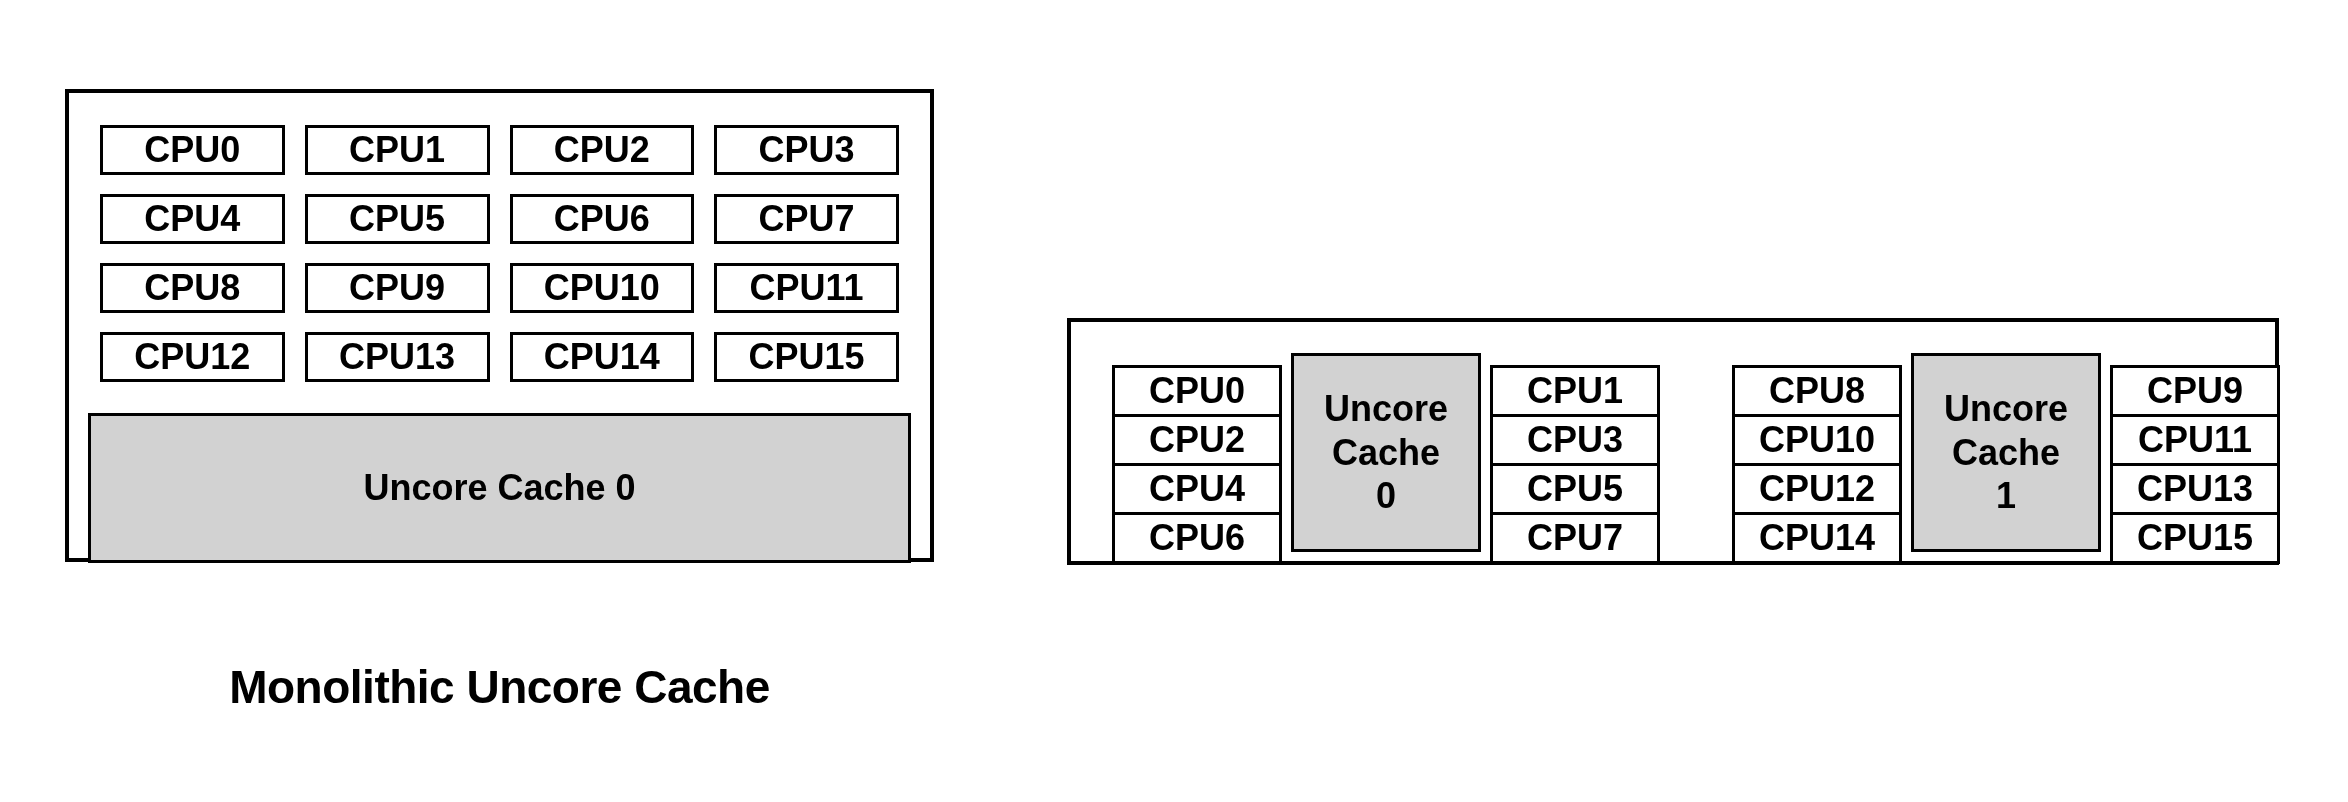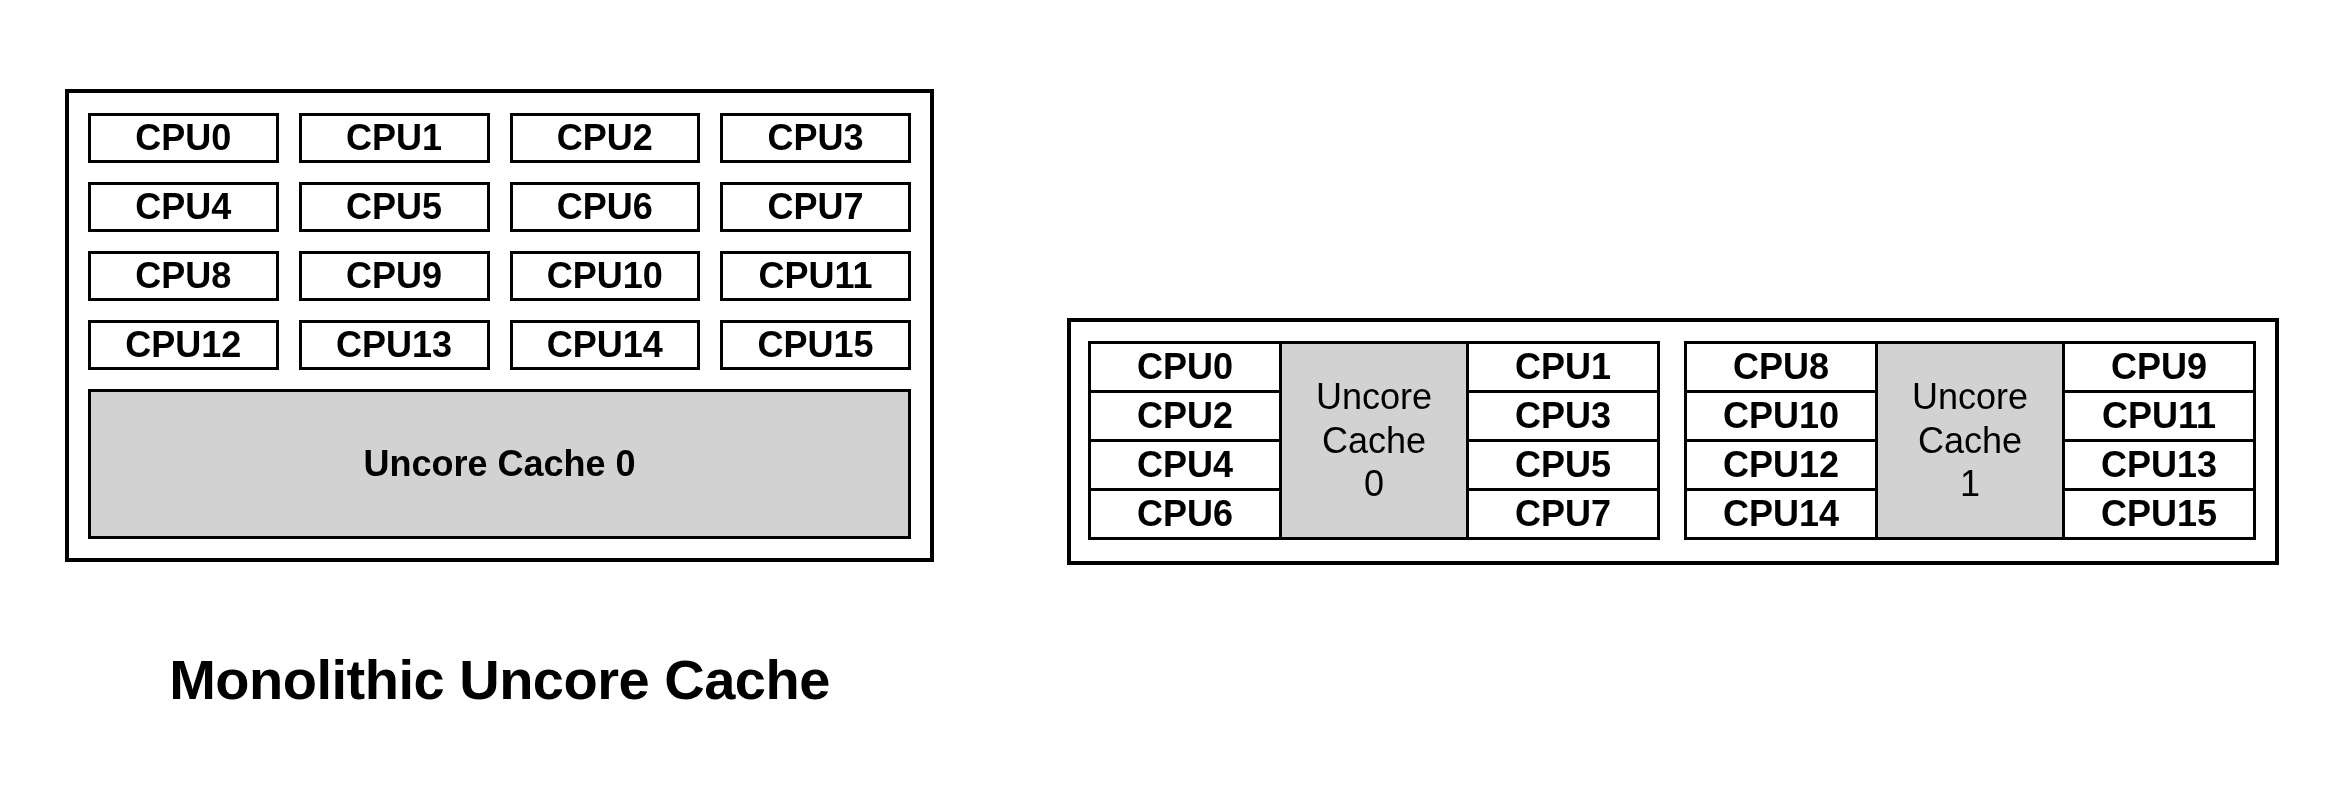--- a/index.html
+++ b/index.html
@@ -1,15 +1,15 @@
 <!DOCTYPE html>
 <html><head>
 <meta charset="utf-8">
 <style>
-  * { box-sizing: border-box; margin: 0; padding: 0; }
+  * { box-sizing: border-box; margin: 0; padding: 12px; }
   html, body {
     width: 2348px; height: 802px;
     background: #ffffff;
     font-family: "Liberation Sans", "DejaVu Sans", sans-serif;
     color: #000000;
   }
   .canvas { position: absolute; left: 0; top: 0; width: 2348px; height: 802px; background: #ffffff; }
 
   .fig { position: absolute; border: 4px solid #000; background: #fff; }
 
@@ -39,28 +39,28 @@
     height: 52px; border: 3px solid #000; background: #fff;
     display: flex; align-items: center; justify-content: center;
     font-weight: bold; font-size: 36px; line-height: 1;
   }
   .cpu-cell + .cpu-cell { margin-top: -3px; }
   .cache-tall {
     width: 190px; height: 199px; margin-left: -3px;
     border: 3px solid #000; background: #d2d2d2;
     display: flex; align-items: center; justify-content: center;
     text-align: center; white-space: pre-line;
-    font-weight: normal; font-size: 36px; line-height: 1.22;
+    font-weight: bold; font-size: 36px; line-height: 1.22;
   }
   .cpu-col.right-col { margin-left: -3px; }
 
   
   .caption {
     position: absolute; text-align: center;
-    font-weight: bold; font-size: 56px; line-height: 1; letter-spacing: -0.5px;
+    font-weight: bold; font-size: 46px; line-height: 1; letter-spacing: -0.5px;
   }
   .caption-mono { left: 65px; top: 652px; width: 869px; }
   .caption-split { left: 1067px; top: 652px; width: 1212px; }
 </style>
 </head>
 <body>
 
 <div class="canvas">
 
   <div class="fig fig-mono">

